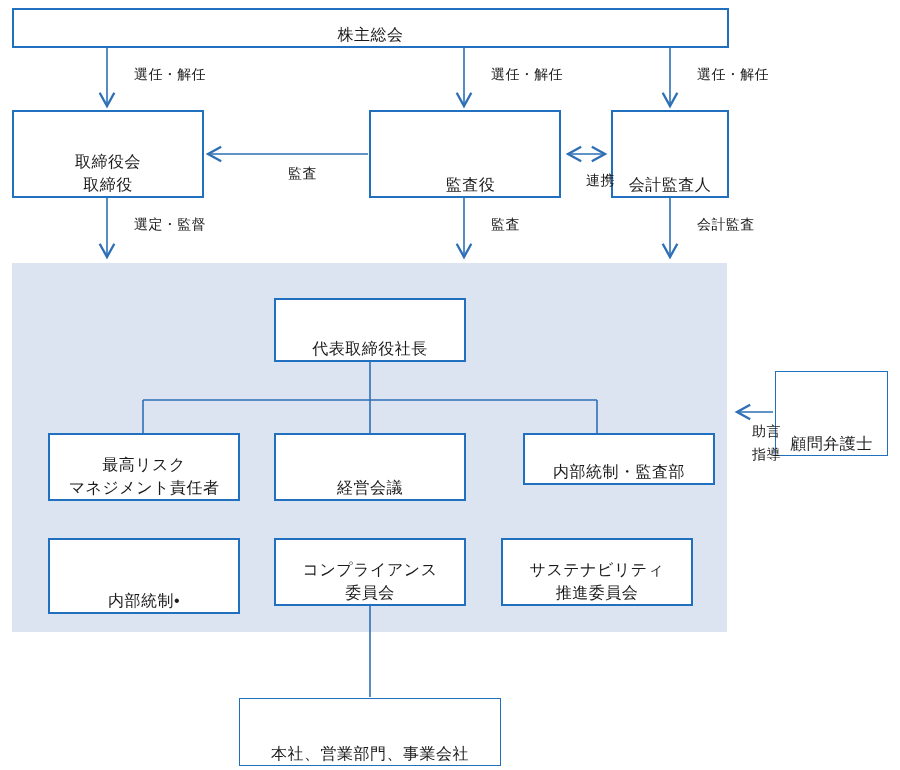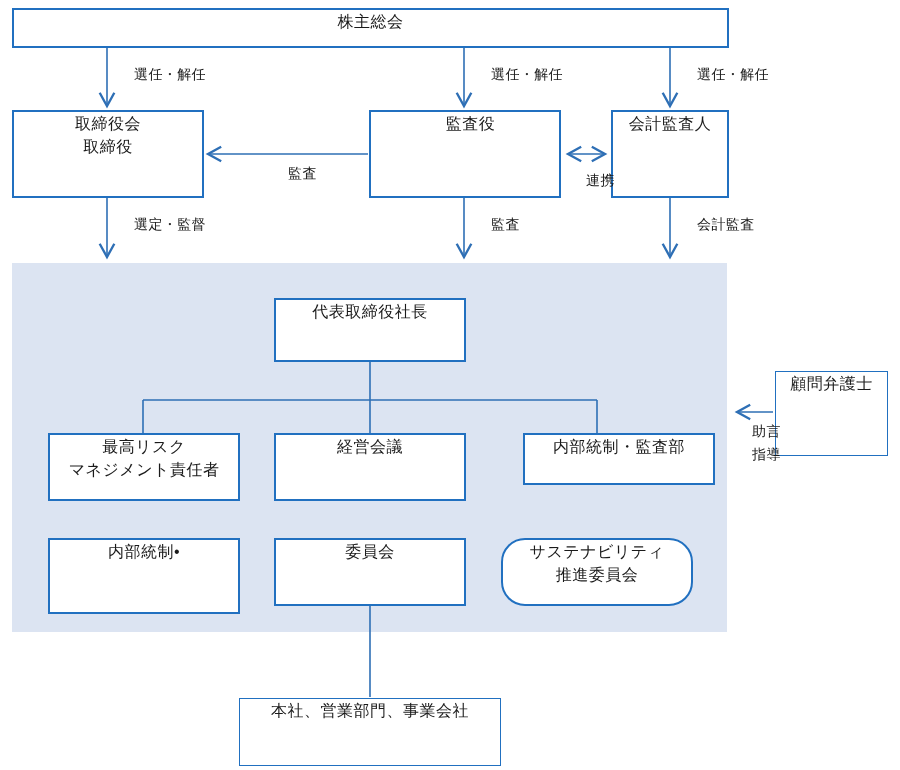--- a/index.html
+++ b/index.html
@@ -27,21 +27,21 @@
   }
   
   .node {
     position: absolute;
     box-sizing: border-box;
     background: #ffffff;
     border: 2px solid #2170c0;
     display: flex;
     flex-direction: column;
     align-items: center;
-    justify-content: flex-start;
+    justify-content: flex-end;
     text-align: center;
     color: #1a1a1a;
     font-size: 16px;
     line-height: 1.45;
     letter-spacing: 0.5px;
     z-index: 3;
     white-space: nowrap;
   }
   .node .ln { display: block; }
   .node.thin { border-width: 1.6px; }
@@ -143,24 +143,25 @@
 
   <div class="node" style="left:501px; top:433px; width:192px; height:52px;margin-left:22px;">
     <span class="ln">内部統制・監査部</span>
   </div>
 
   <div class="node" style="left:48px; top:508px; width:192px; height:76px;margin-top:30px;">
     <span class="ln">内部統制•</span>
   </div>
 
   <div class="node" style="left:274px; top:538px; width:192px; height:68px;">
+    <span class="ln">コンプライアンス</span>
     <span class="ln">委員会</span>
   </div>
 
-  <div class="node" style="left:501px; top:538px; width:192px; height:68px;border-radius:24px;">
+  <div class="node" style="left:501px; top:538px; width:192px; height:68px;">
     <span class="ln">サステナビリティ</span>
     <span class="ln">推進委員会</span>
   </div>
 
   <div class="node thin" style="left:239px; top:698px; width:262px; height:68px;">
     <span class="ln">本社、営業部門、事業会社</span>
   </div>
 
   <div class="node thin" style="left:775px; top:371px; width:113px; height:85px;">
     <span class="ln">顧問弁護士</span>

